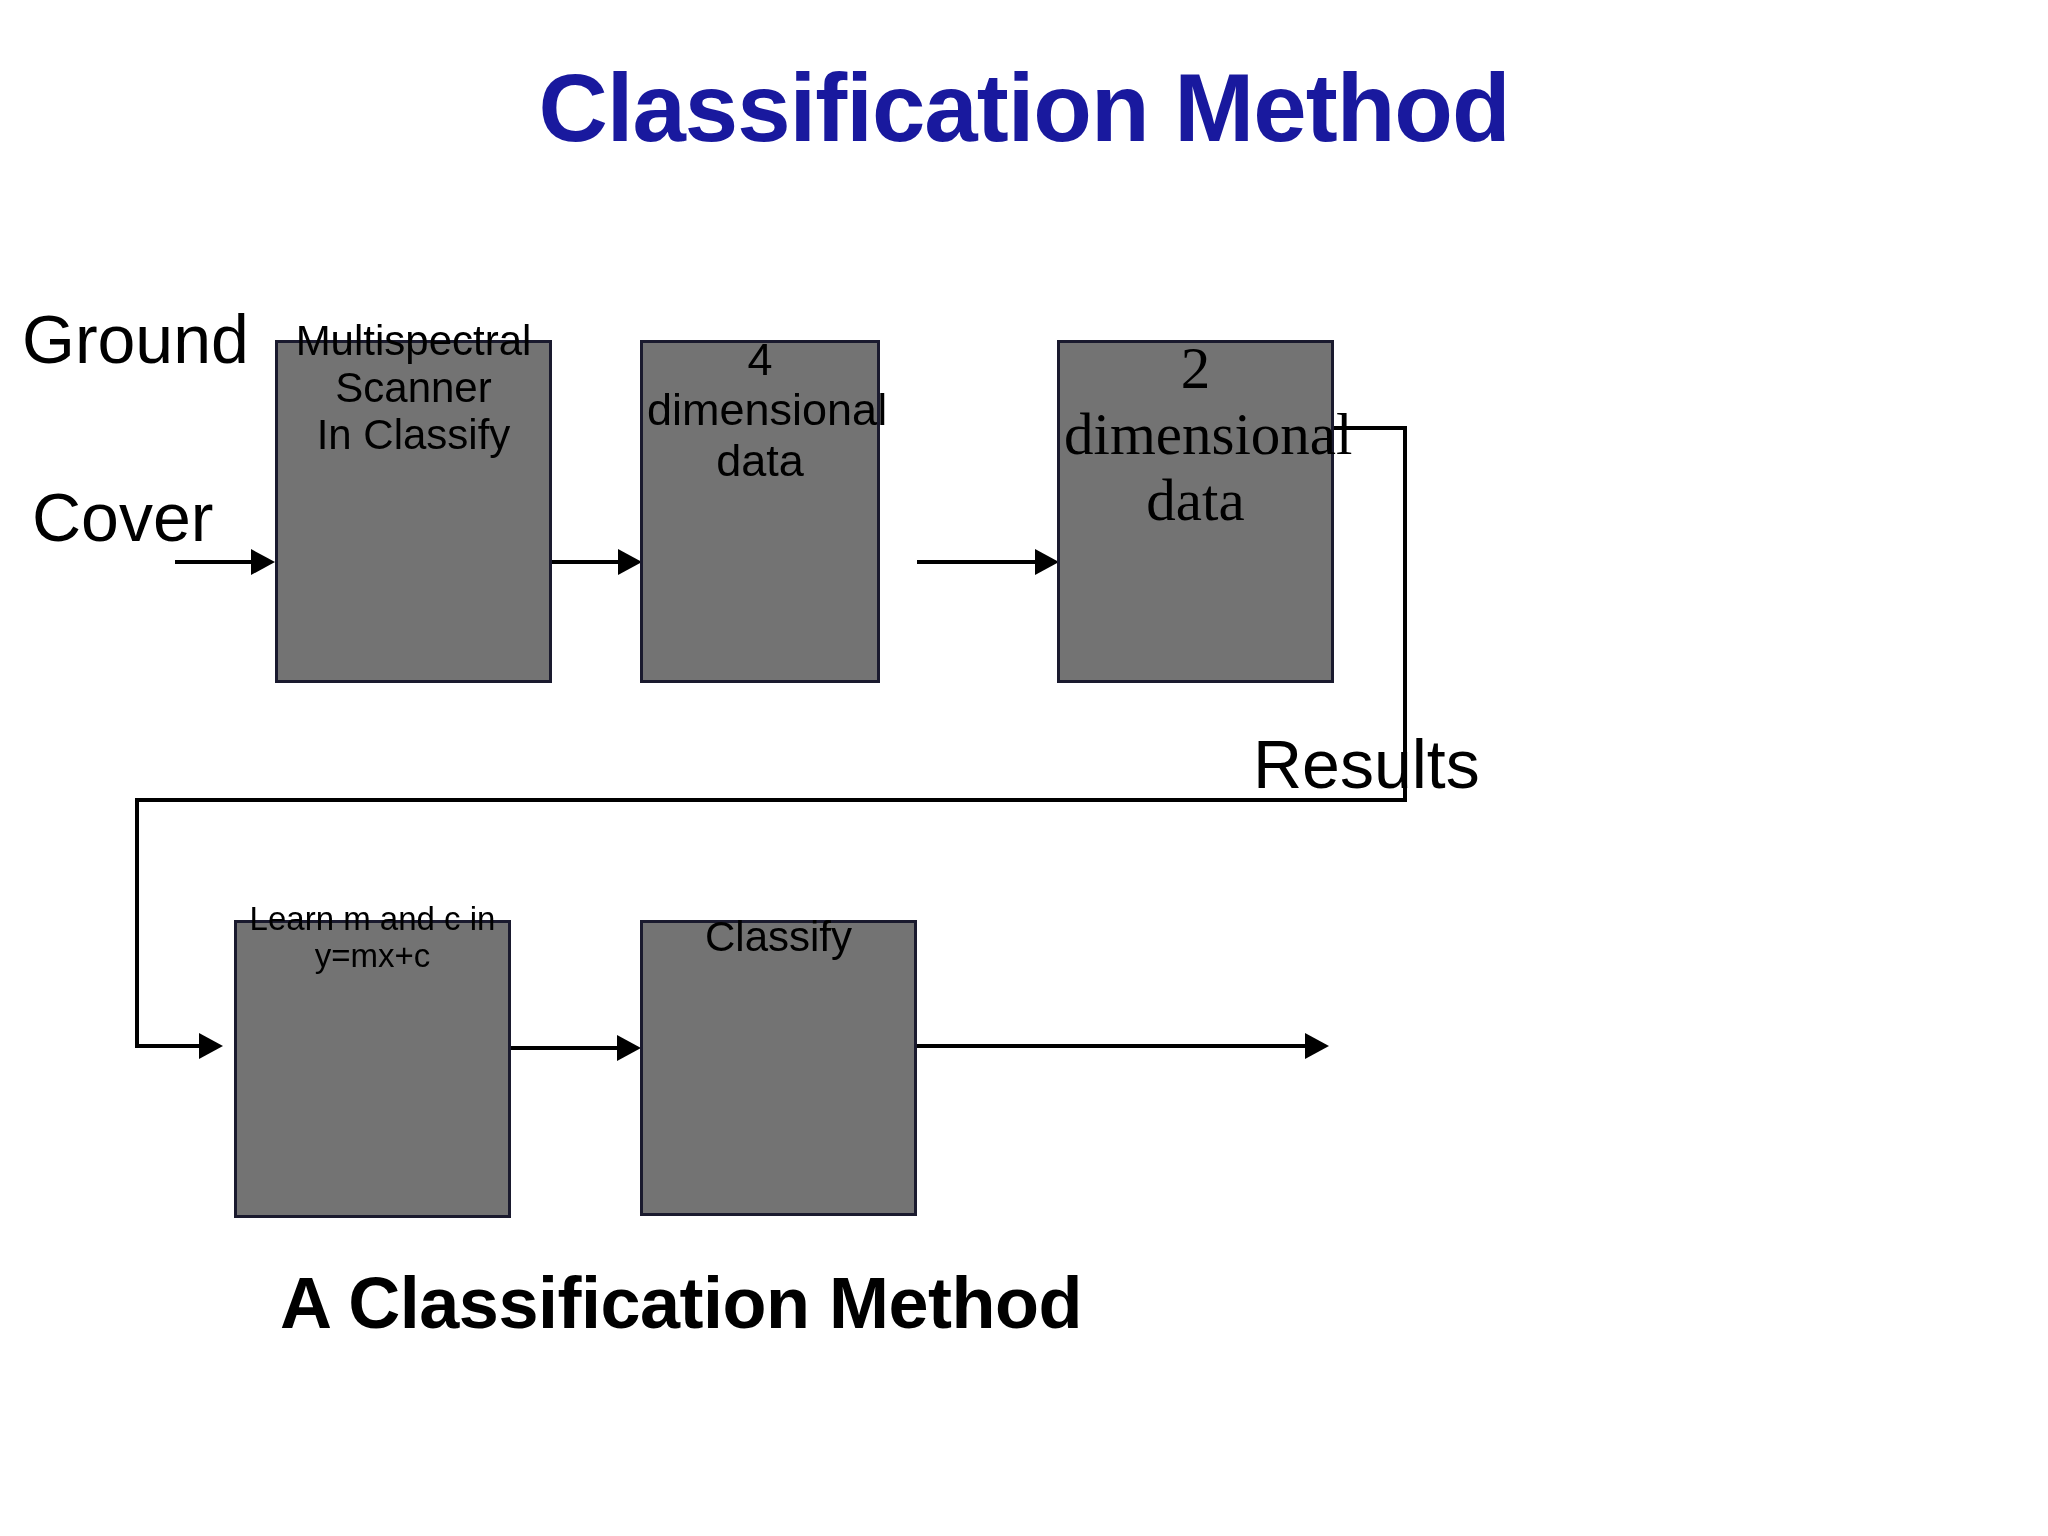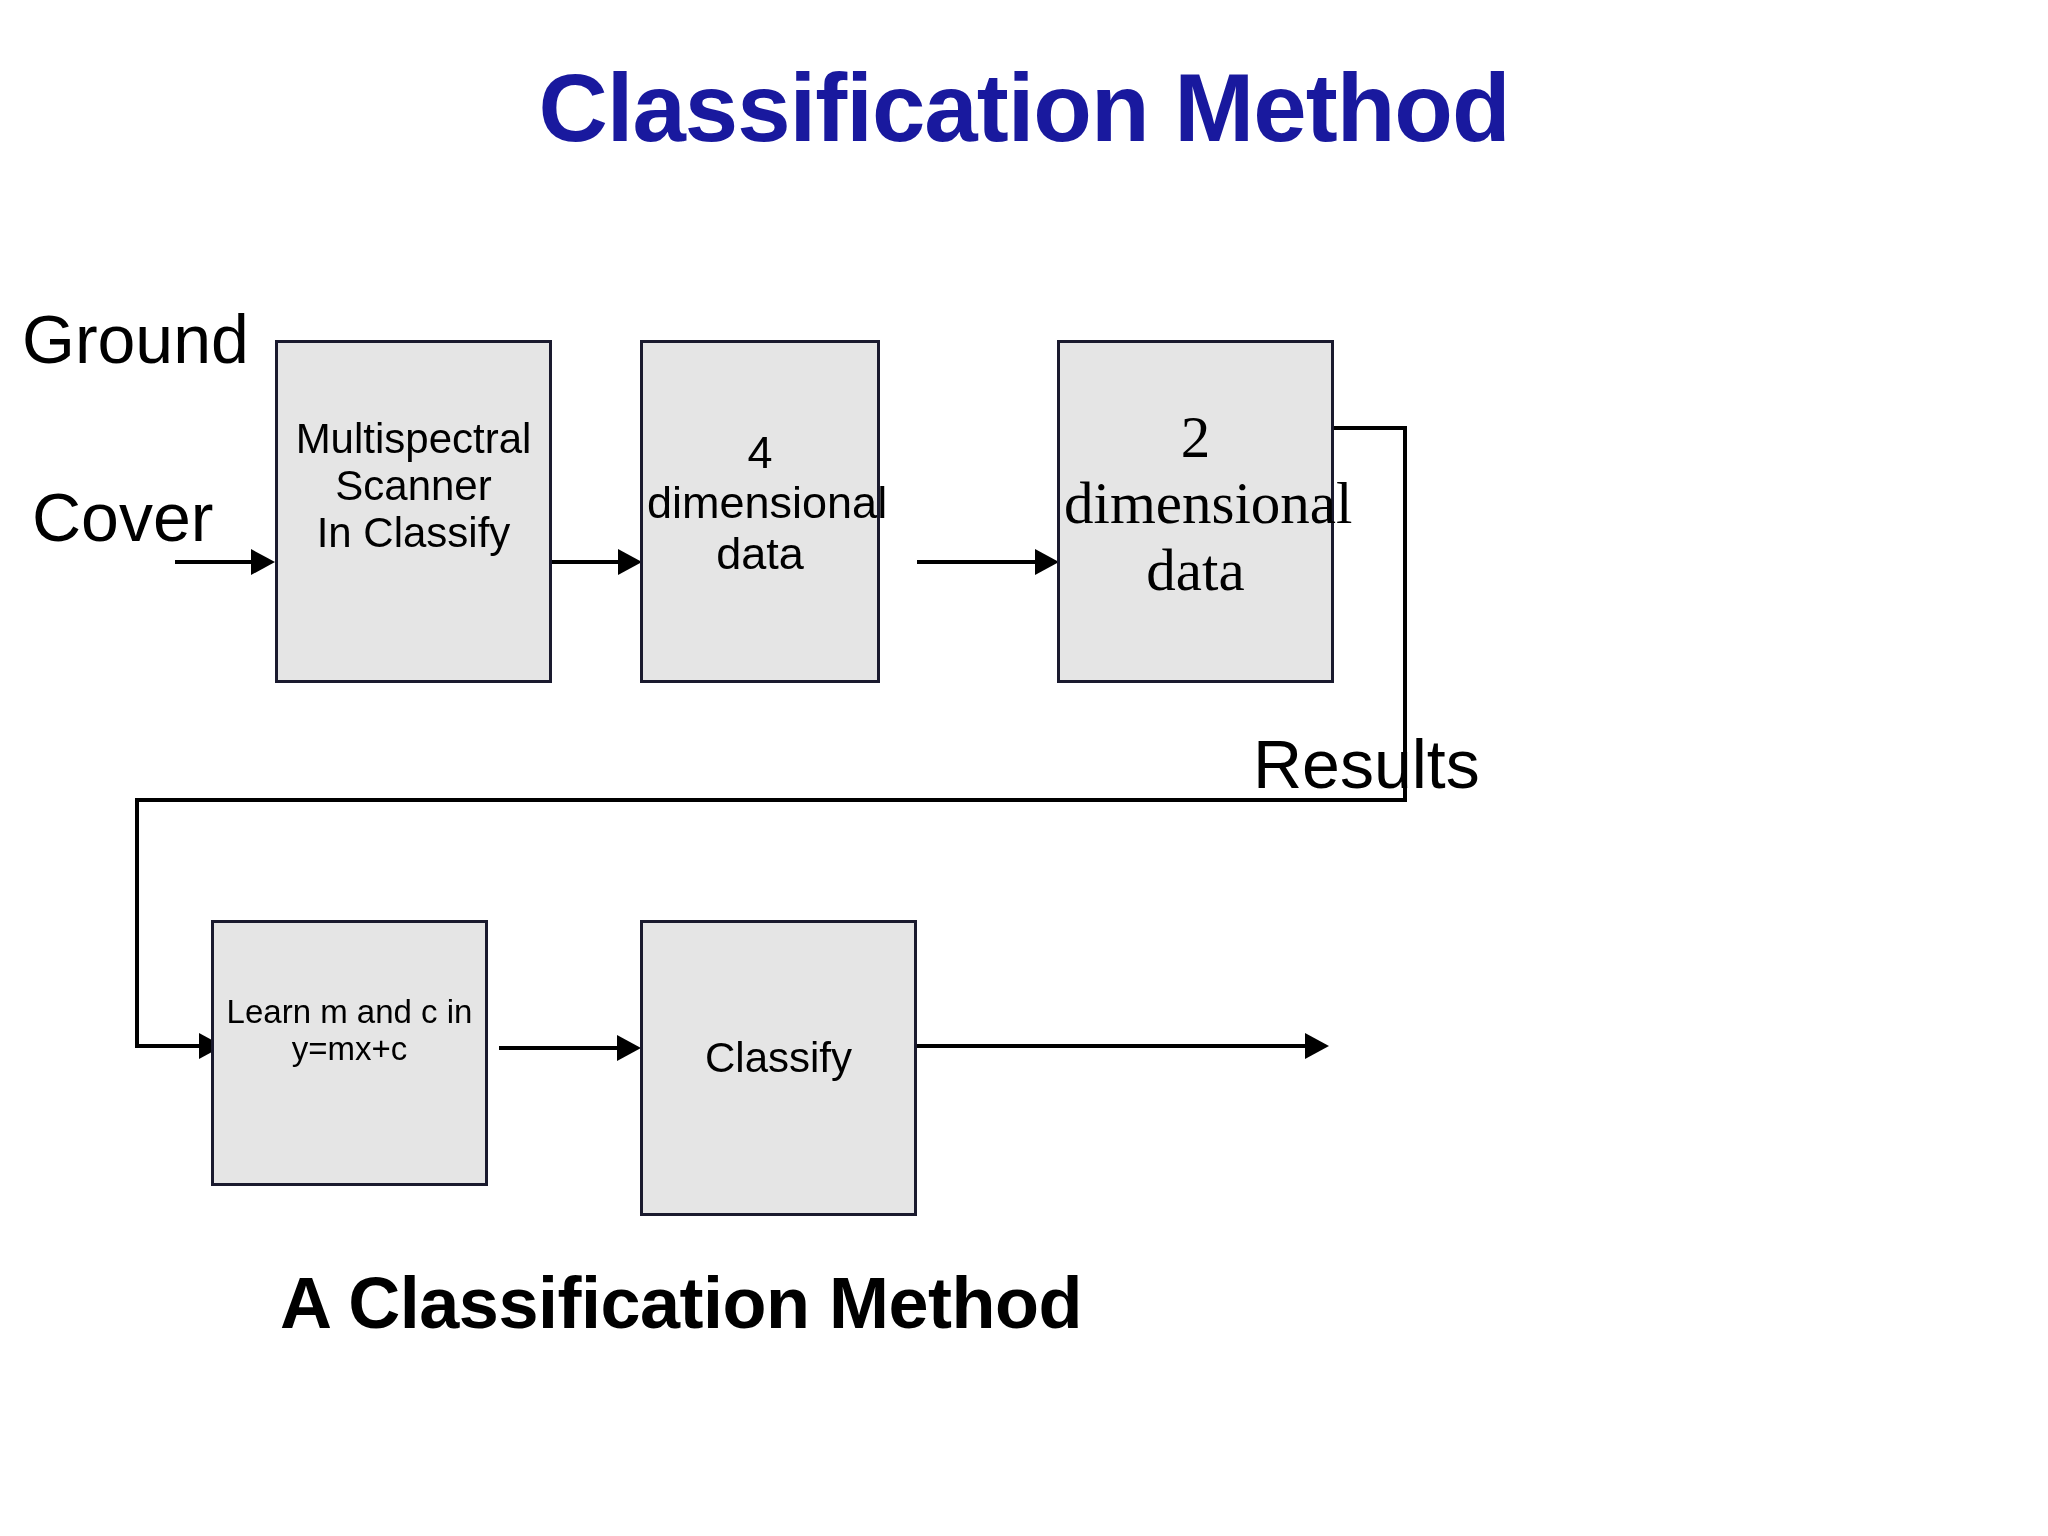--- a/index.html
+++ b/index.html
@@ -48,36 +48,36 @@
     white-space: nowrap;
     line-height: 1.0;
   }
   #label-ground { left: 22px;  top: 305px; }
   #label-cover  { left: 32px;  top: 483px; }
   #label-results{ left: 1253px; top: 730px; }
 
   
   .pbox {
     position: absolute;
-    background: #e5e5e5;
+    background: #737373;
     border: 3px solid #1a1a2e;
     box-sizing: border-box;
     display: flex;
-    align-items: center;
+    align-items: flex-start;
     justify-content: center;
     text-align: center;
     color: #000000;
     line-height: 1.12;
   }
   .pbox .ptext { width: 100%; padding: 0 4px; box-sizing: border-box; }
 
   #box-scanner   { left: 275px;  top: 340px; width: 277px; height: 343px; font-size: 42px; }
   #box-4d        { left: 640px;  top: 340px; width: 240px; height: 343px; font-size: 45px; }
   #box-2d        { left: 1057px; top: 340px; width: 277px; height: 343px; font-size: 59px; font-family: Liberation Serif, serif; }
-  #box-learn     { left: 211px;  top: 920px; width: 277px; height: 266px; font-size: 33px; }
+  #box-learn     { left: 234px;  top: 920px; width: 277px; height: 298px; font-size: 33px; }
   #box-classify  { left: 640px;  top: 920px; width: 277px; height: 296px; font-size: 42px; }
 
   
   #box-scanner .ptext { transform: translateY(-26px); }
   #box-4d .ptext      { transform: translateY(-8px); }
   #box-2d .ptext      { transform: translateY(-8px); }
   #box-learn .ptext   { transform: translateY(-22px); }
   #box-classify .ptext{ transform: translateY(-10px); }
 
   

